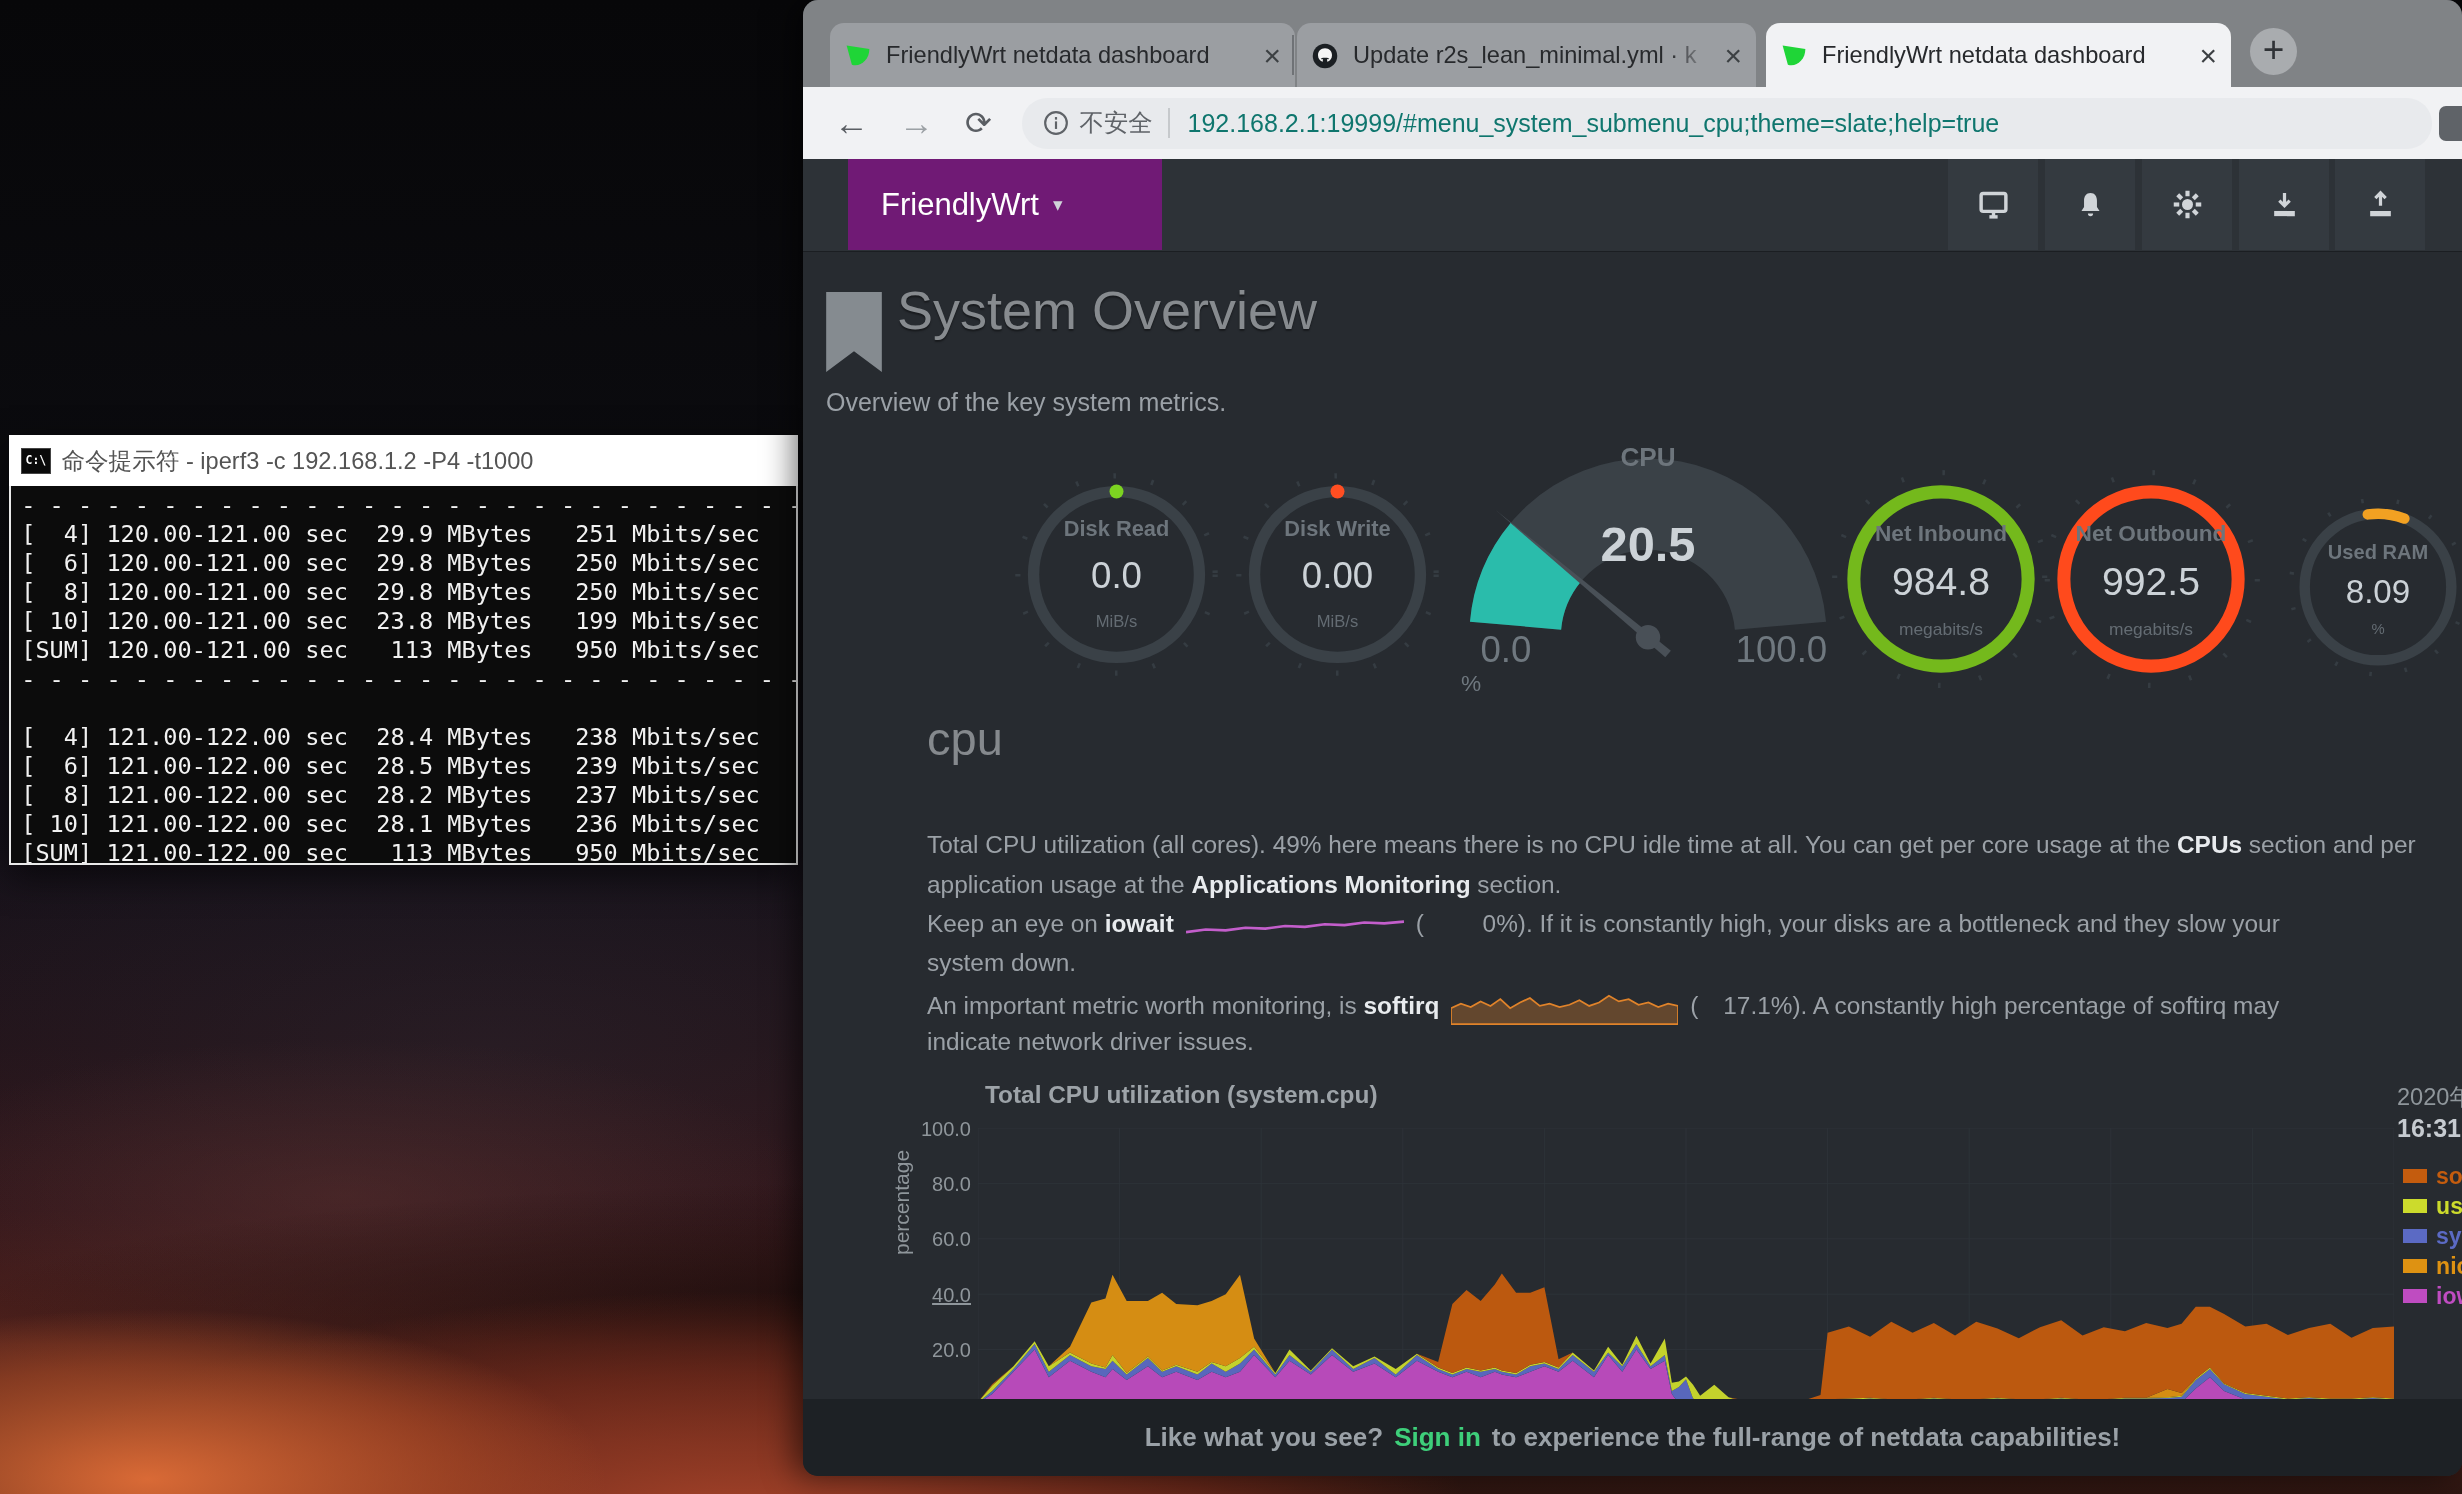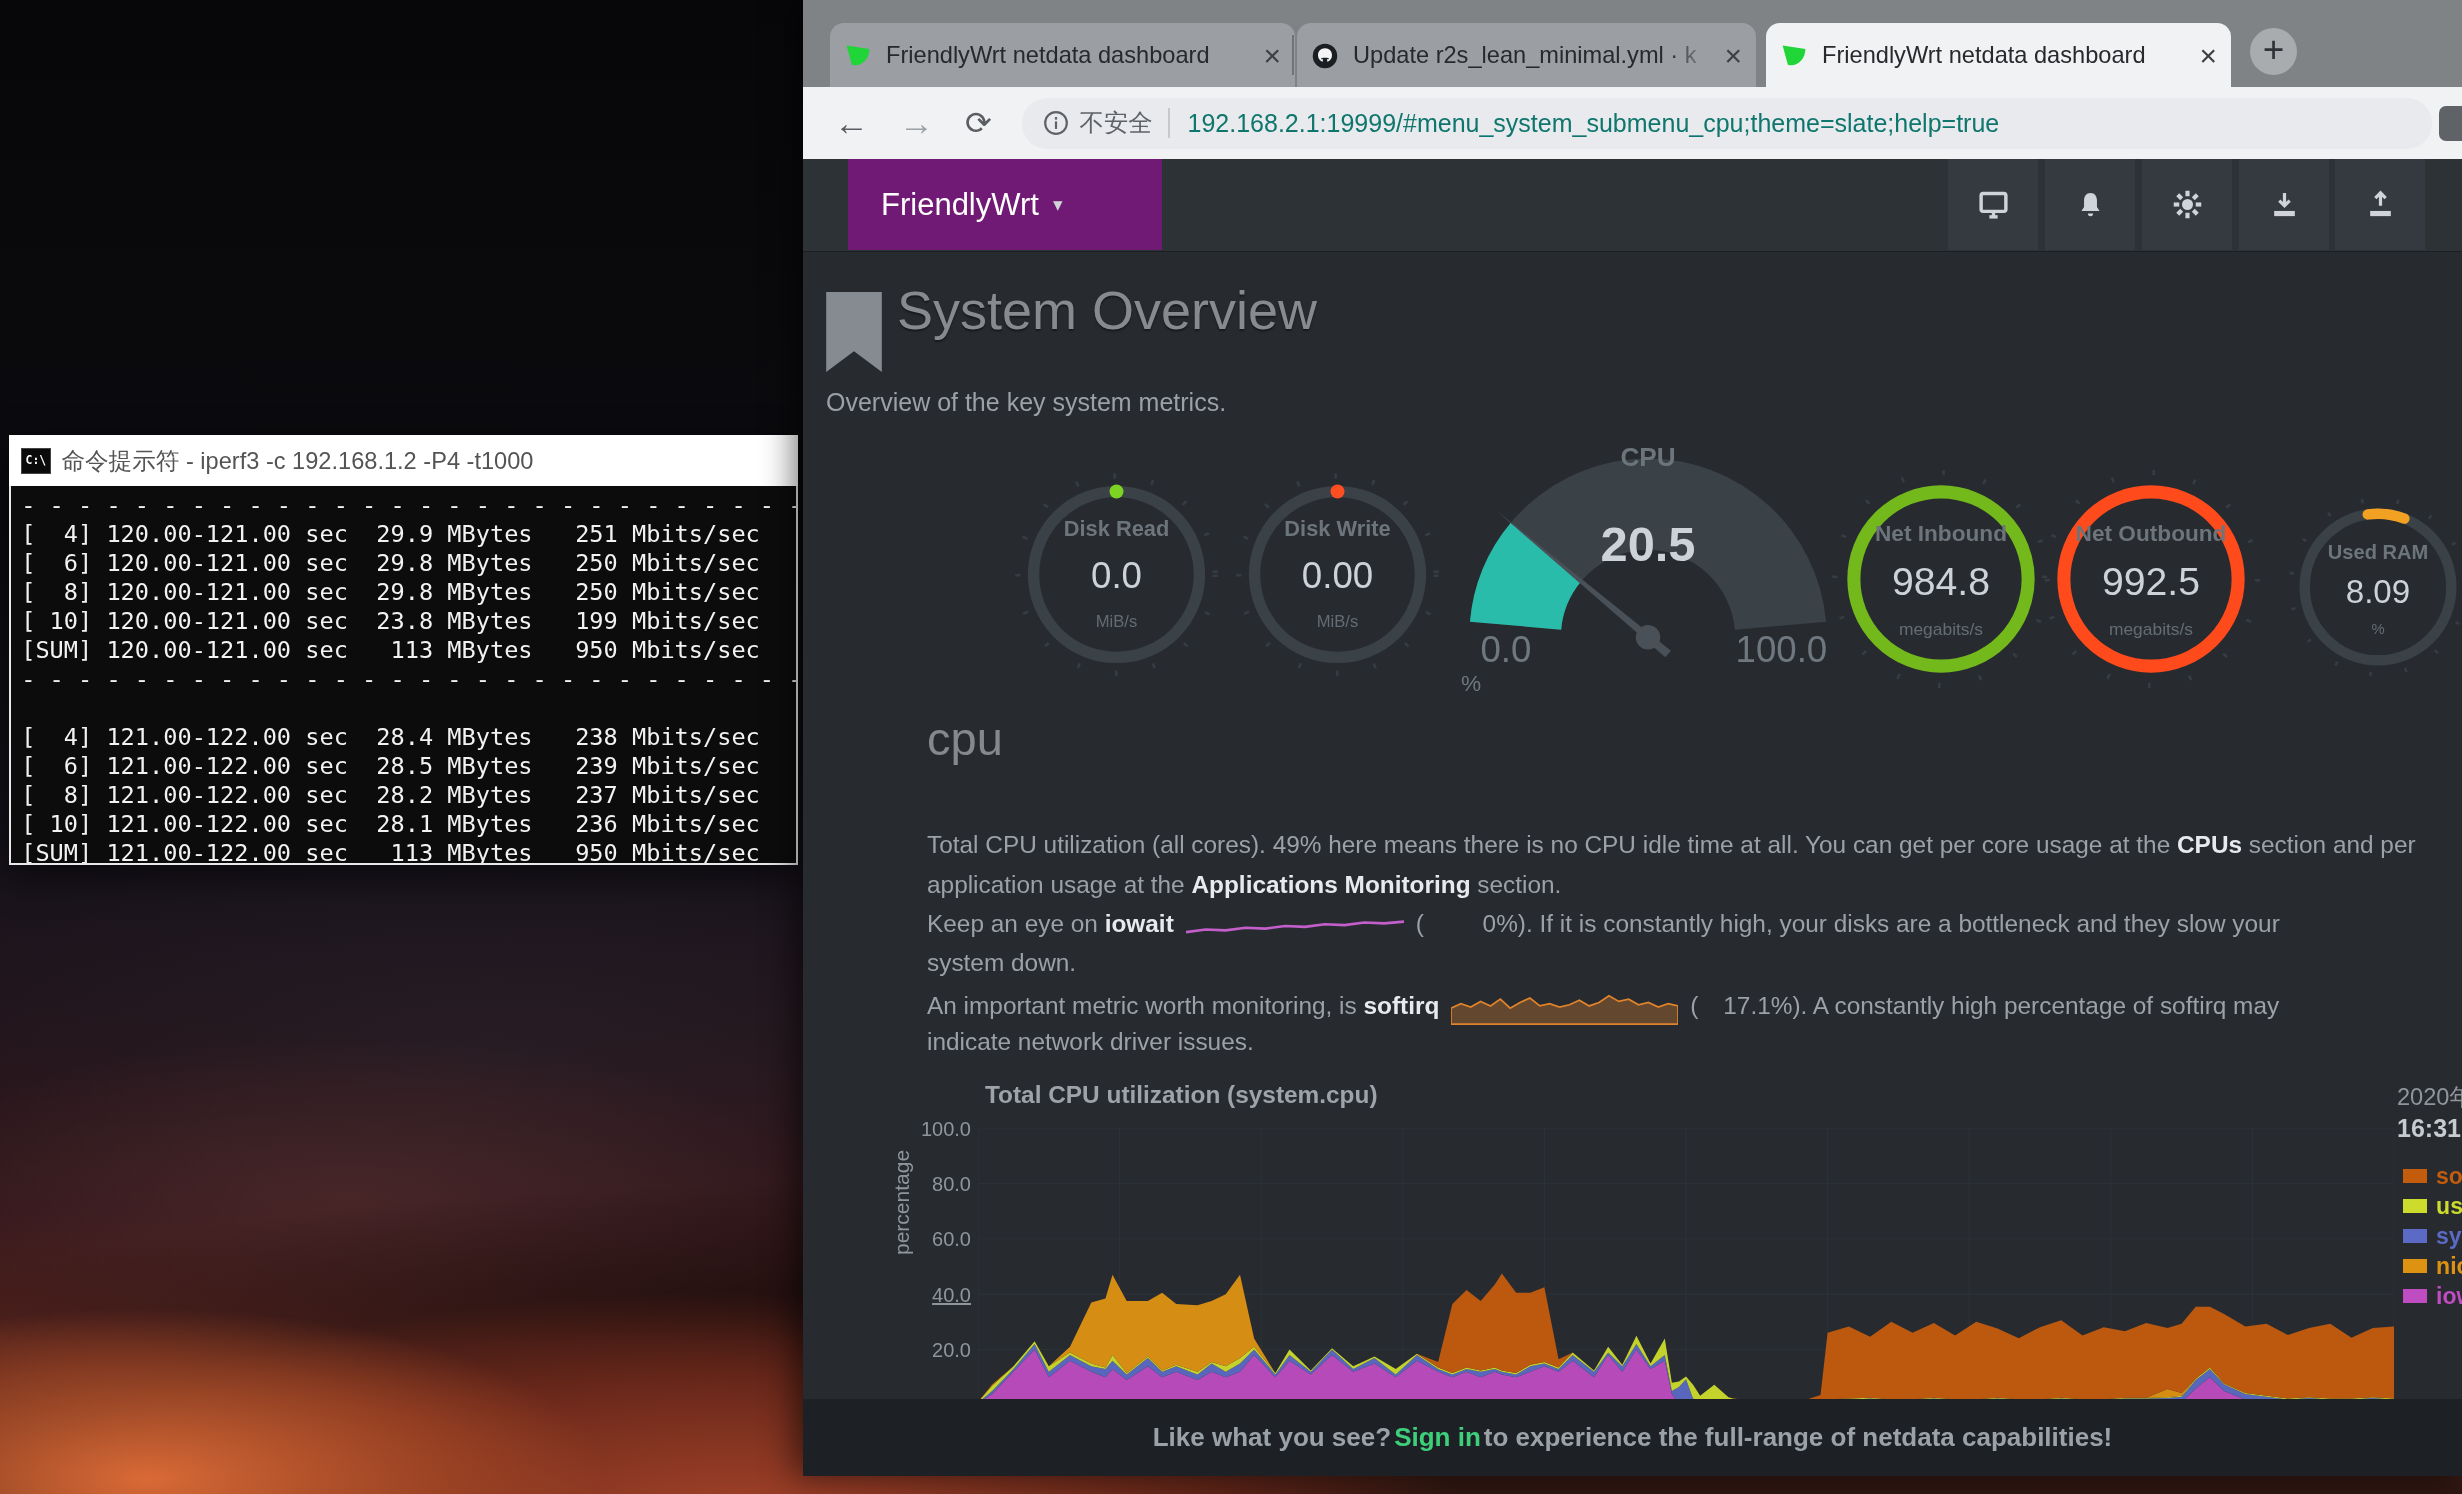--- a/index.html
+++ b/index.html
@@ -19,21 +19,21 @@
   #terminal { left:8.7px; top:435px; width:789px; height:430px; box-shadow:0 12.2px 35px rgba(0,0,0,.6); }
   #term-titlebar { height:51px; background:#ffffff; display:flex; align-items:center; padding:0 12.2px; }
   #term-icon { width:30px; height:26px; background:#0a0a0a; border:0.9px solid #444; color:#fff;
     font:bold 11.4px/23px "DejaVu Sans Mono", monospace; text-align:center; margin-right:10.5px; }
   #term-title { font-size:23.6px; color:#545454; white-space:nowrap; overflow:hidden; }
   #term-body { height:379px; background:#0c0c0c; border:2.6px solid #e9e9e9; border-top:none;
     padding:5.2px 10.5px; font:23.6px/29px "DejaVu Sans Mono", monospace; color:#f2f2f2; overflow:hidden; }
   .tline { white-space:pre; height:29px; }
 
   
-  #browser { left:803px; top:0; width:1659px; height:1476px; background:#272b30; overflow:hidden; box-shadow:-8.7px 0 31px rgba(0,0,0,.55); }
+  #browser { left:803px; top:0; width:1659px; height:1476px; background:#272b30; overflow:hidden; box-shadow:-8.7px 0 31px rgba(0,0,0,.55);border-radius:15px; }
   #tabstrip { position:absolute; left:0; top:0; width:100%; height:87px; background:#808386; }
   .tab { position:absolute; top:23px; height:65px; border-radius:14px 14px 0 0; display:flex; align-items:center; padding:0 14px; }
   .tab.inactive { background:#9b9ea2; }
   .tab.active { background:#f1f2f4; }
   .tab .favicon { width:28px; height:28px; flex:0 0 28px; margin-right:14px; }
   .tab .label { font-size:23.6px; color:#27292c; white-space:nowrap; overflow:hidden; flex:1 1 auto;
     -webkit-mask-image:linear-gradient(90deg,#000 88%,transparent); mask-image:linear-gradient(90deg,#000 88%,transparent); }
   .tab .close { font-size:30px; color:#3c4043; margin-left:12.2px; line-height:26px; }
   #tab-sep { position:absolute; left:489px; top:35px; width:1.7px; height:40px; background:#6f7276; }
   #newtab { position:absolute; left:1447px; top:28px; width:47px; height:47px; border-radius:50%; background:#a9acaf;
@@ -75,21 +75,21 @@
   #chart-time { left:1594px; top:955px; font-size:25px; font-weight:bold; color:#c6cbd0; white-space:nowrap; }
   .ytick { position:absolute; width:70px; text-align:right; font-size:20px; color:#8f969b; }
   #ylabel { left:87px; top:1096px; font-size:21px; color:#8f969b; transform:rotate(-90deg); transform-origin:left top; }
   #legend { position:absolute; left:1600px; top:1002px; }
   .lrow { display:flex; align-items:center; height:30px; white-space:nowrap; }
   .lswatch { width:24.4px; height:14px; margin-right:8.7px; flex:0 0 24.4px; }
   .llabel { font-size:23px; font-weight:bold; }
 
   #banner { position:absolute; left:0; top:1399px; width:100%; height:77px; background:#1d2125;
     display:flex; align-items:center; justify-content:center; font-size:26px; font-weight:bold; color:#9aa1a7; }
-  #banner .signin { margin:0 3px; }
+  #banner .signin { margin:0 11px; }
 </style>
 </head>
 <body>
 
 <div id="terminal" class="abs">
   <div id="term-titlebar">
     <div id="term-icon">C:\</div>
     <div id="term-title">命令提示符 - iperf3  -c 192.168.1.2 -P4 -t1000</div>
   </div>
   <div id="term-body">

